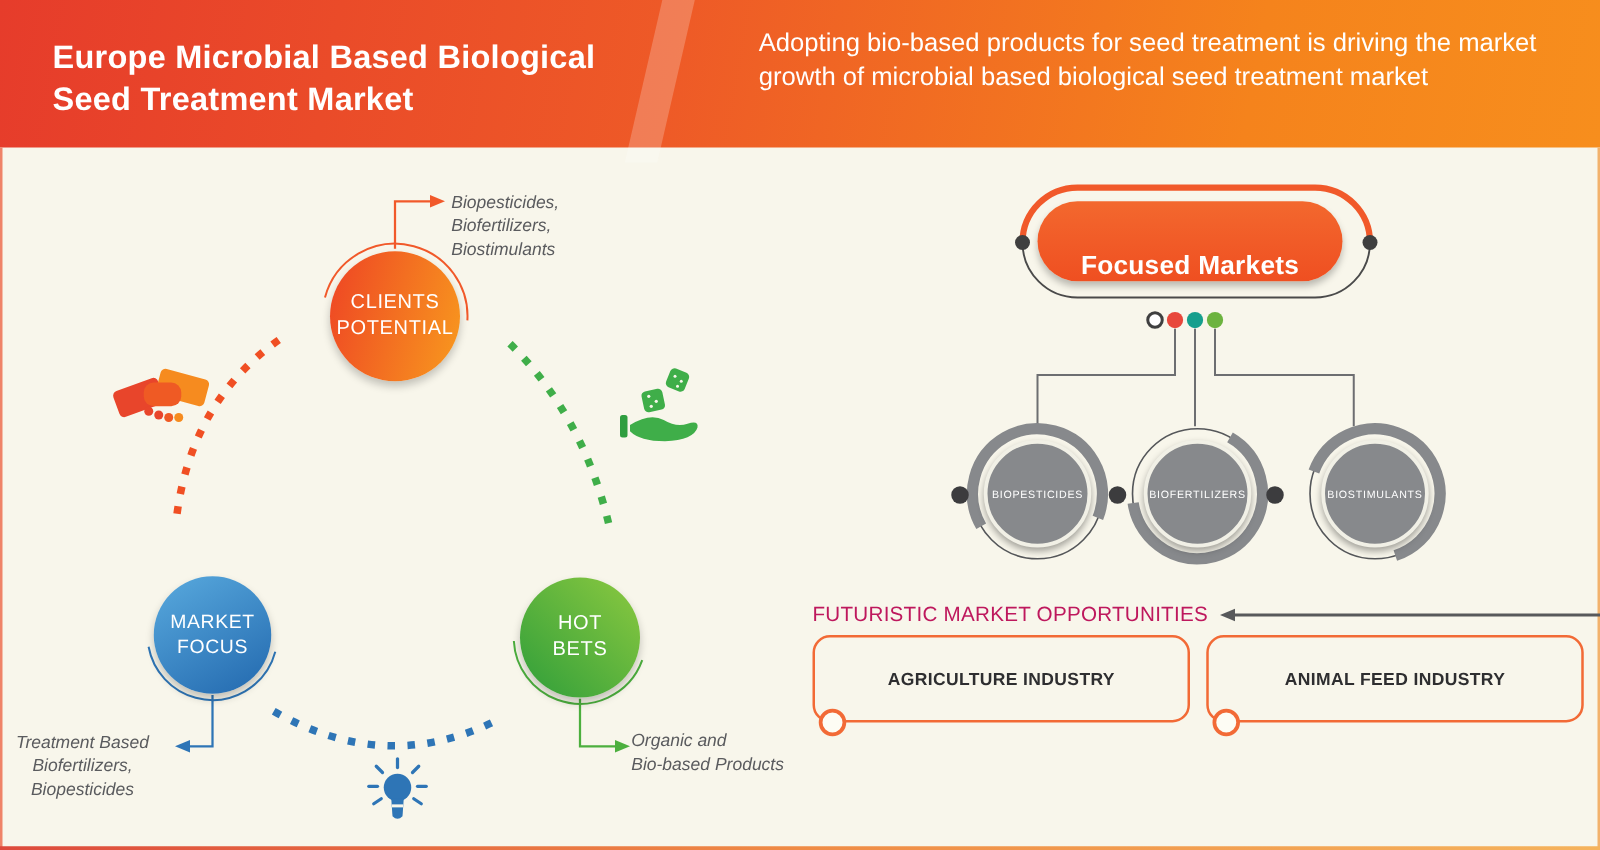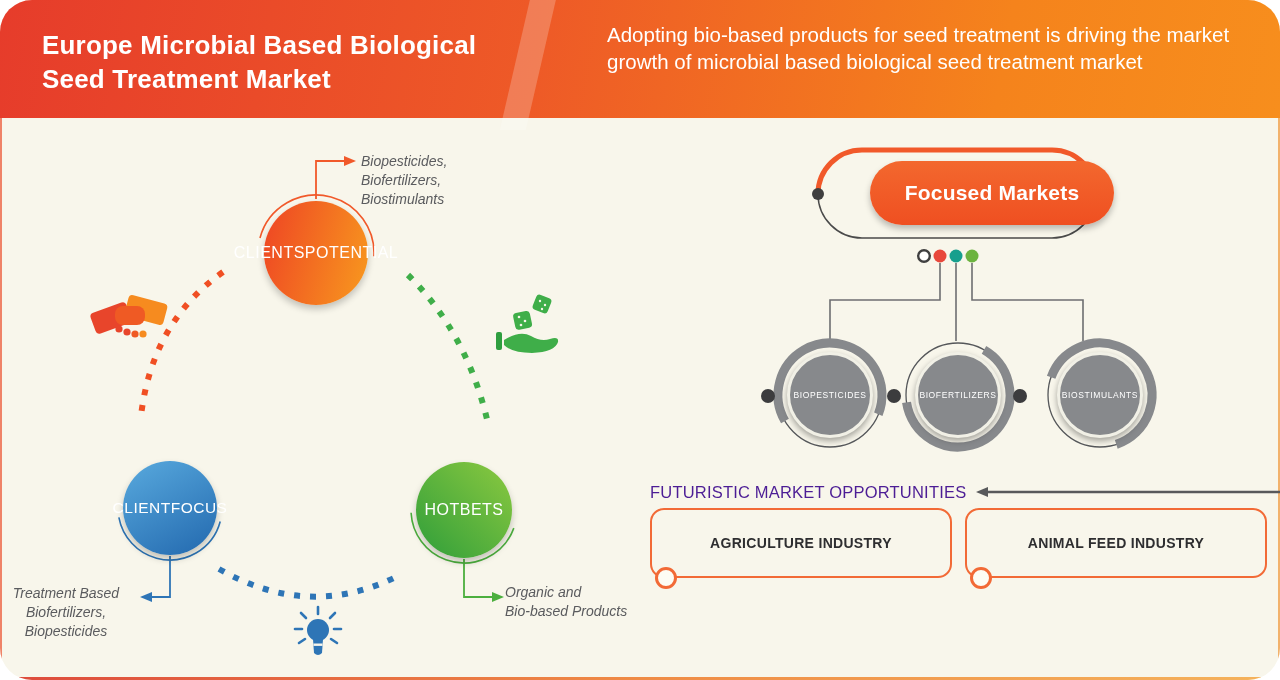--- a/index.html
+++ b/index.html
@@ -1,18 +1,18 @@
 <!DOCTYPE html>
 <html><head>
 <meta charset="utf-8">
 <style>
   * { margin:0; padding:0; box-sizing:border-box; }
   html,body { width:1280px; height:680px; }
   body { font-family:"Liberation Sans", sans-serif; }
-  .page { position:relative; width:1280px; height:680px; background:#f8f6eb; overflow:hidden;border-radius:32px; }
+  .page { position:relative; width:1280px; height:680px; background:#f8f6eb; overflow:hidden; }
 
   
   .header { position:absolute; left:0; top:0; width:1280px; height:118px;
             background:linear-gradient(100deg,#e63c2b 0%, #ee5a27 42%, #f5831c 78%, #f78e1d 100%); }
   .header-stripe { position:absolute; left:516px; top:-10px; width:26px; height:140px;
             background:rgba(255,255,255,0.22); transform:skewX(-13deg); }
   .header-title { position:absolute; left:42px; top:28px; width:500px; color:#ffffff;
             font-size:26px; font-weight:700; line-height:34px; letter-spacing:.2px; }
   .header-subtitle { position:absolute; left:575px; top:21px; width:640px; color:#ffffff;
             font-size:20.5px; font-weight:400; line-height:27px;margin-left:32px; }
@@ -20,52 +20,52 @@
   
   .border-left { position:absolute; left:0; top:118px; width:2px; height:562px; background:#ef8368; }
   .border-right { position:absolute; right:0; top:118px; width:2px; height:562px; background:#f2b26c; }
   .border-bottom { position:absolute; left:0; bottom:0; width:1280px; height:3px;
             background:linear-gradient(90deg,#dd4a3c,#ef8b45,#f5b35c); }
 
   
   .lines { position:absolute; left:0; top:0; width:1280px; height:680px; pointer-events:none; }
 
   
-  .cycle-circle { position:absolute; border-radius:50%; display:flex; flex-direction:row;
+  .cycle-circle { position:absolute; border-radius:50%; display:flex; flex-direction:column;
             align-items:center; justify-content:center; color:#fff; text-align:center;
             font-weight:500; letter-spacing:.5px; box-shadow:0 4px 7px rgba(0,0,0,.22); }
   .cc-clients { left:264px; top:201px; width:104px; height:104px; font-size:16px;
             background:linear-gradient(105deg,#ee4424,#f89a1e); }
   .cc-focus { left:123px; top:461px; width:94px; height:94px; font-size:15.5px;
             background:linear-gradient(150deg,#59aade,#2268ae); }
   .cc-hot { left:416px; top:462px; width:96px; height:96px; font-size:16px;
             background:linear-gradient(45deg,#2f9e3a,#8cc940); }
   .cycle-circle span { display:block; line-height:1.3; }
 
   .callout { position:absolute; color:#5a5b5e; font-size:14px; line-height:1.35;font-style:italic; }
   .callout span { display:block; }
   .co-clients { left:361px; top:152px; text-align:left; }
   .co-focus { left:2px; top:584px; width:128px; text-align:center; }
   .co-hot { left:505px; top:583px; text-align:left; }
 
   
-  .fm-pill { position:absolute; left:870px; top:161px; width:244px; height:64px; border-radius:32px;
-            background:linear-gradient(180deg,#f3682e,#ef4f21); display:flex; align-items:center;
+  .fm-pill { position:absolute; left:830px; top:161px; width:244px; height:64px; border-radius:32px;
+            background:linear-gradient(180deg,#f3682e,#ef4f21); display:flex; align-items:flex-end;
             justify-content:center; color:#fff; font-size:21px; font-weight:700;
             box-shadow:0 4px 6px rgba(0,0,0,.25); letter-spacing:.2px; }
 
   .gray-circle { position:absolute; top:352px; width:86px; height:86px; border-radius:50%;
             background:#87898c; border:3px solid #f1f0e6; box-shadow:0 3px 6px rgba(0,0,0,.35);
             display:flex; align-items:center; justify-content:center; }
   .gc-1 { left:787px; } .gc-2 { left:915px; } .gc-3 { left:1057px; }
   .gray-circle .gc-label { color:#fff; font-size:8.5px; letter-spacing:.6px; font-weight:400; text-align:center; }
 
   
   .opp-heading { position:absolute; left:650px; top:483px; font-size:16.5px; font-weight:500;
-            color:#4c1d95; letter-spacing:.2px; }
+            color:#be185d; letter-spacing:.2px; }
   .opp-box { position:absolute; top:508px; width:302px; height:70px; border:2px solid #f26a36;
             border-radius:14px; display:flex; align-items:center; justify-content:center; }
   .ob-1 { left:650px; } .ob-2 { left:965px; }
   .opp-box .opp-label { color:#2e2e30; font-size:14px; font-weight:700; letter-spacing:.3px; }
   .opp-ring { position:absolute; top:567px; width:22px; height:22px; border-radius:50%;
             background:#fdfcf4; border:3px solid #f26a36; }
   .or-1 { left:655px; } .or-2 { left:970px; }
 </style>
 </head>
 <body>
@@ -179,21 +179,21 @@
       <line x1="988" y1="492" x2="1280" y2="492" stroke="#58595b" stroke-width="2.4"></line>
       <polygon points="988,487 988,497 976,492" fill="#58595b"></polygon>
     </g>
   </svg>
 
   <div class="cycle-circle cc-clients">
     <span>CLIENTS</span>
     <span>POTENTIAL</span>
   </div>
   <div class="cycle-circle cc-focus">
-    <span>CLIENT</span>
+    <span>MARKET</span>
     <span>FOCUS</span>
   </div>
   <div class="cycle-circle cc-hot">
     <span>HOT</span>
     <span>BETS</span>
   </div>
 
   <div class="callout co-clients">
     <span>Biopesticides,</span>
     <span>Biofertilizers,</span>

